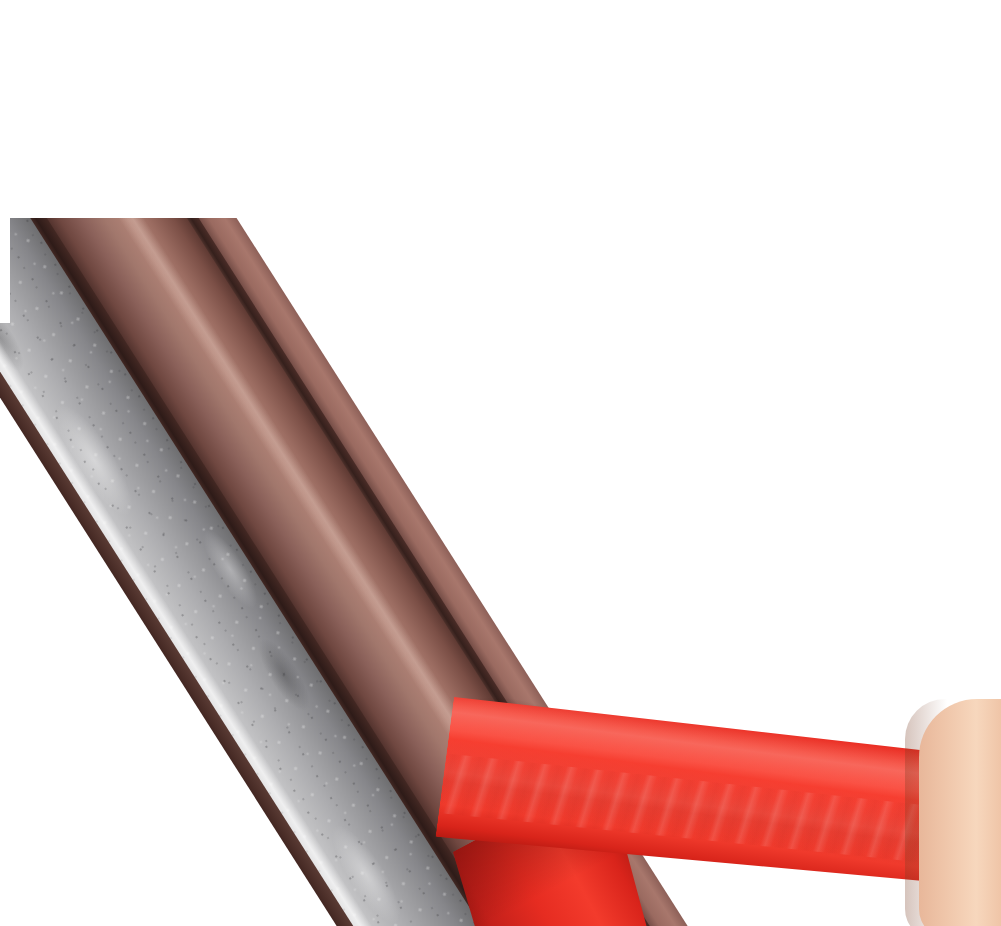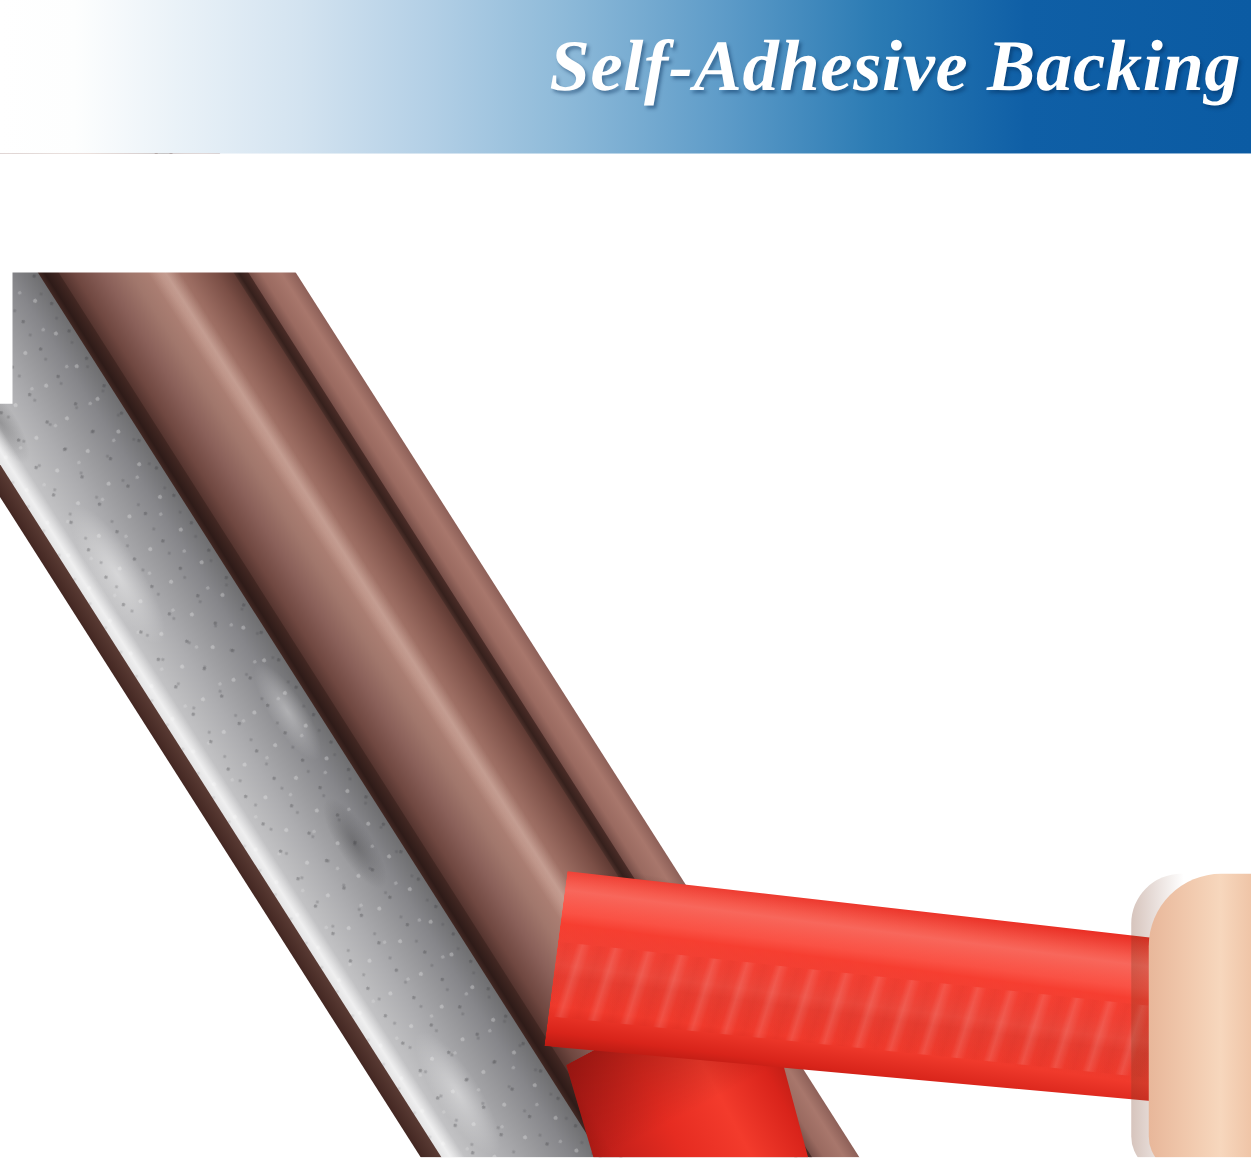--- a/index.html
+++ b/index.html
@@ -338,23 +338,20 @@
   .mask {
     position: absolute;
     background: #ffffff;
   }
 </style>
 </head>
 <body>
 
 <div id="page">
 
-  <div id="banner">
-    <div id="banner-title">Self-Adhesive Backing</div>
-  </div>
 
   <div id="body-copy">
     <span class="copy-line">The flexible floor strip is equipped with the</span>
     <span class="copy-line">self-adhesive backing, no screws are needed,</span>
     <span class="copy-line">can be easily installed in minutes</span>
   </div>
 
   <div id="photo">
 
     <div class="strip-assembly">

